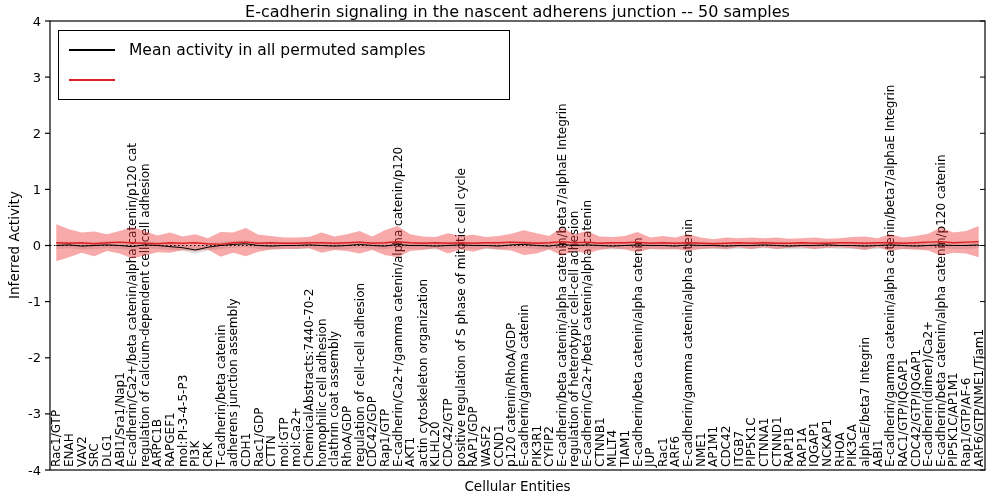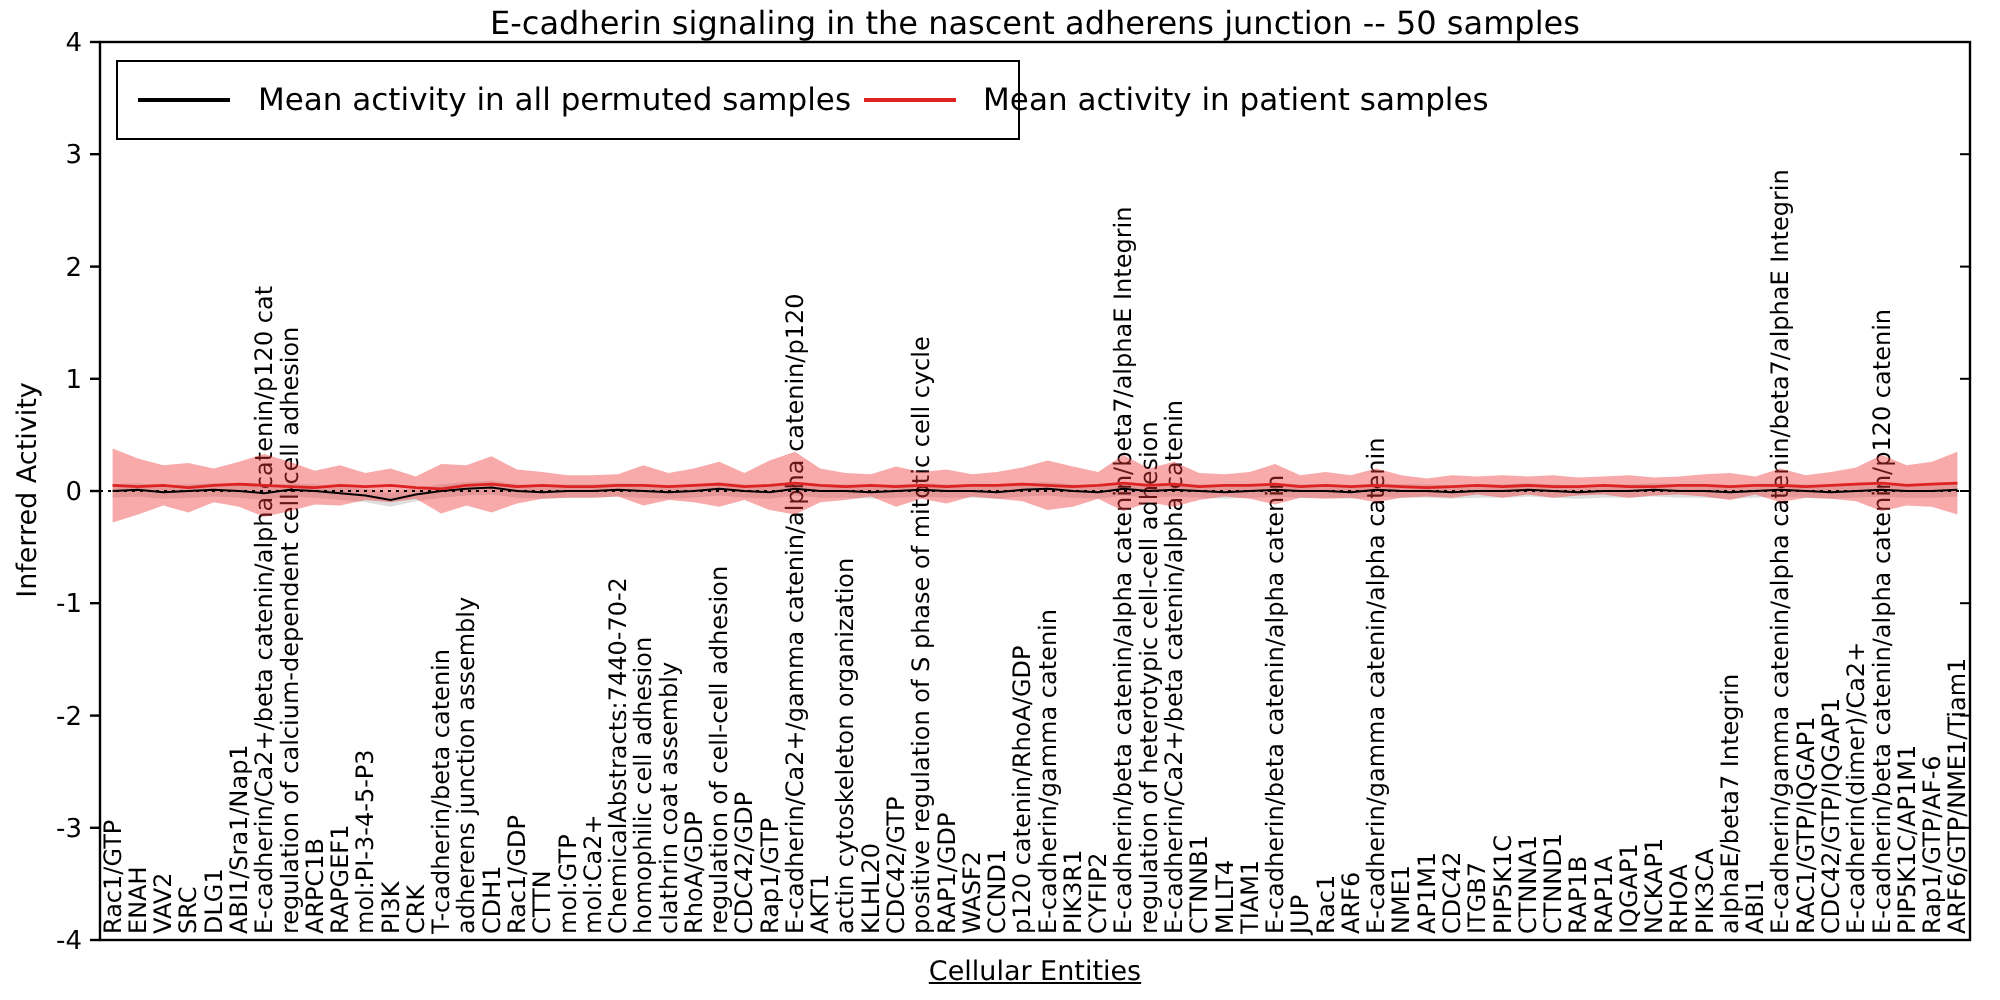--- a/index.html
+++ b/index.html
@@ -1,22 +1,22 @@
 <!DOCTYPE html>
 <html><head>
 <meta charset="utf-8">
 <style>
   html,body{margin:0;padding:0;background:#ffffff;}
   body{font-family:"DejaVu Sans","Liberation Sans",sans-serif;color:#000;}
   .fig{position:relative;width:1000px;height:500px;background:#fff;overflow:hidden;}
   .fig svg{position:absolute;left:0;top:0;}
   .title{position:absolute;left:50px;width:935px;top:2px;text-align:center;font-size:16px;white-space:nowrap;}
-  .xlabel{position:absolute;left:50px;width:935px;top:478px;text-align:center;font-size:13.5px;text-decoration:underline;}
+  .xlabel{position:absolute;left:50px;width:935px;top:478px;text-align:center;font-size:13.5px;}
   .ylabel{position:absolute;left:14px;top:245px;transform:translate(-50%,-50%) rotate(-90deg);font-size:13.5px;white-space:nowrap;}
-  .legend{position:absolute;left:58px;top:30px;width:430px;border:1px solid #000;background:#fff;padding:7px 10px;display:flex;flex-direction:row;gap:6px;z-index:5;}
+  .legend{position:absolute;left:58px;top:30px;width:430px;border:1px solid #000;background:#fff;padding:7px 10px;display:flex;flex-direction:column;gap:6px;z-index:5;}
   .legend-row{display:flex;align-items:center;gap:14px;height:24px;}
   .legend-line{display:inline-block;width:46px;height:0;border-top:2px solid #000;}
   .legend-label{font-size:15.5px;white-space:nowrap;}
 </style>
 </head>
 <body>
 
 <div class="fig">
 
   <svg id="plot-svg" width="1000" height="500">
@@ -132,20 +132,19 @@
 
   <div class="title">E-cadherin signaling in the nascent adherens junction -- 50 samples</div>
 
   <div class="legend">
     <div class="legend-row">
       <span class="legend-line" style="border-top-color: rgb(0, 0, 0);"></span>
       <span class="legend-label">Mean activity in all permuted samples</span>
     </div>
     <div class="legend-row">
       <span class="legend-line" style="border-top-color: rgb(221, 34, 34);"></span>
-      <span class="legend-label">Mean activity in patient samples</span>
     </div>
   </div>
 
   <div class="ylabel">Inferred Activity</div>
   <div class="xlabel">Cellular Entities</div>
 
 </div>
 
 </body></html>

